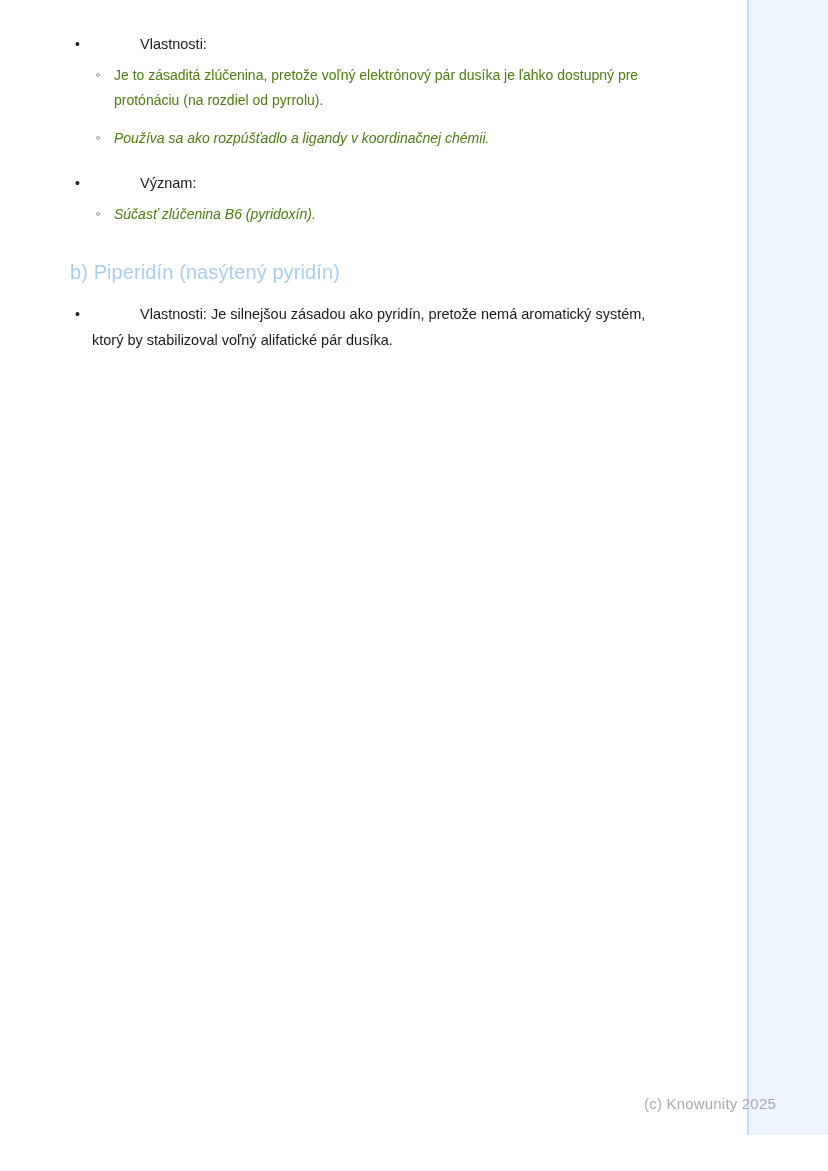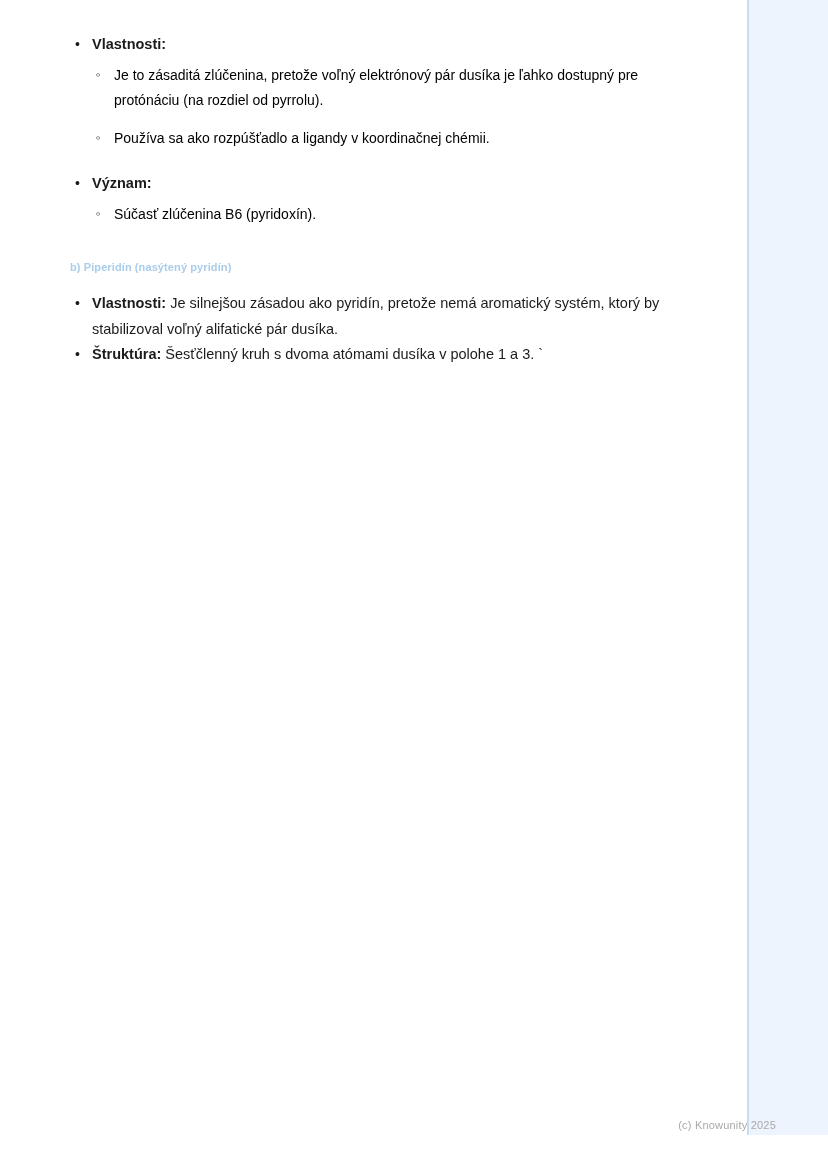--- a/index.html
+++ b/index.html
@@ -64,59 +64,60 @@
   ul.lvl1 > li::before {
     content: "•";
     position: absolute;
     left: 5px;
     top: 0;
     font-size: 14px;
     color: #1b1b1b;
   }
 
   .b-label {
-    font-weight: bold;
+    font-weight: normal;
+    margin-left: 48px;
   }
 
   ul.lvl2 {
     list-style: none;
     margin: 6px 0 0 0;
     padding: 0;
   }
   ul.lvl2 > li {
     position: relative;
     padding-left: 22px;
     margin-bottom: 13px;
     font-size: 14px;
     line-height: 1.78;
-    color: #000000;
+    color: #4d7c0f;
   }
   ul.lvl2 > li::before {
     content: "\25E6";
     position: absolute;
     left: 4px;
     top: 0;
     font-size: 13px;
     color: #1b1b1b;
   }
-  ul.lvl2 > li:last-child { margin-bottom: 0; }
+  ul.lvl2 > li:last-child { margin-bottom: 0; font-style: italic; }
 
   .section-heading {
-    font-size: 11px;
-    font-weight: bold;
+    font-size: 20px;
+    font-weight: normal;
     color: #a9cdeb;
     margin: 34px 0 18px 0;
     letter-spacing: 0.1px;
   }
 
   .footer-credit {
     position: absolute;
     right: 52px;
-    bottom: 40px;
-    font-size: 11px;
+    bottom: 59px;
+    font-size: 15px;
     color: #a9a9a9;
     letter-spacing: 0.2px;
   }
 
   .tight-list > li {
     margin-bottom: 16px;
   }
   .tight-list > li:last-child {
     margin-bottom: 0;
   }
@@ -150,24 +151,18 @@
     <div class="section-heading">b) Piperidín (nasýtený pyridín)</div>
 
     <ul class="lvl1 tight-list">
       <li>
         <span class="b-label">Vlastnosti:</span>
         <span>Je silnejšou zásadou ako pyridín, pretože nemá aromatický systém, ktorý by stabilizoval voľný alifatické pár dusíka.</span>
       </li>
     </ul>
 
 
-    <ul class="lvl1 tight-list">
-      <li>
-        <span class="b-label">Štruktúra:</span>
-        <span>Šesťčlenný kruh s dvoma atómami dusíka v polohe 1 a 3. `</span>
-      </li>
-    </ul>
 
   </div>
 
   <div class="footer-credit">(c) Knowunity 2025</div>
 
 </div>
 
 </body></html>

